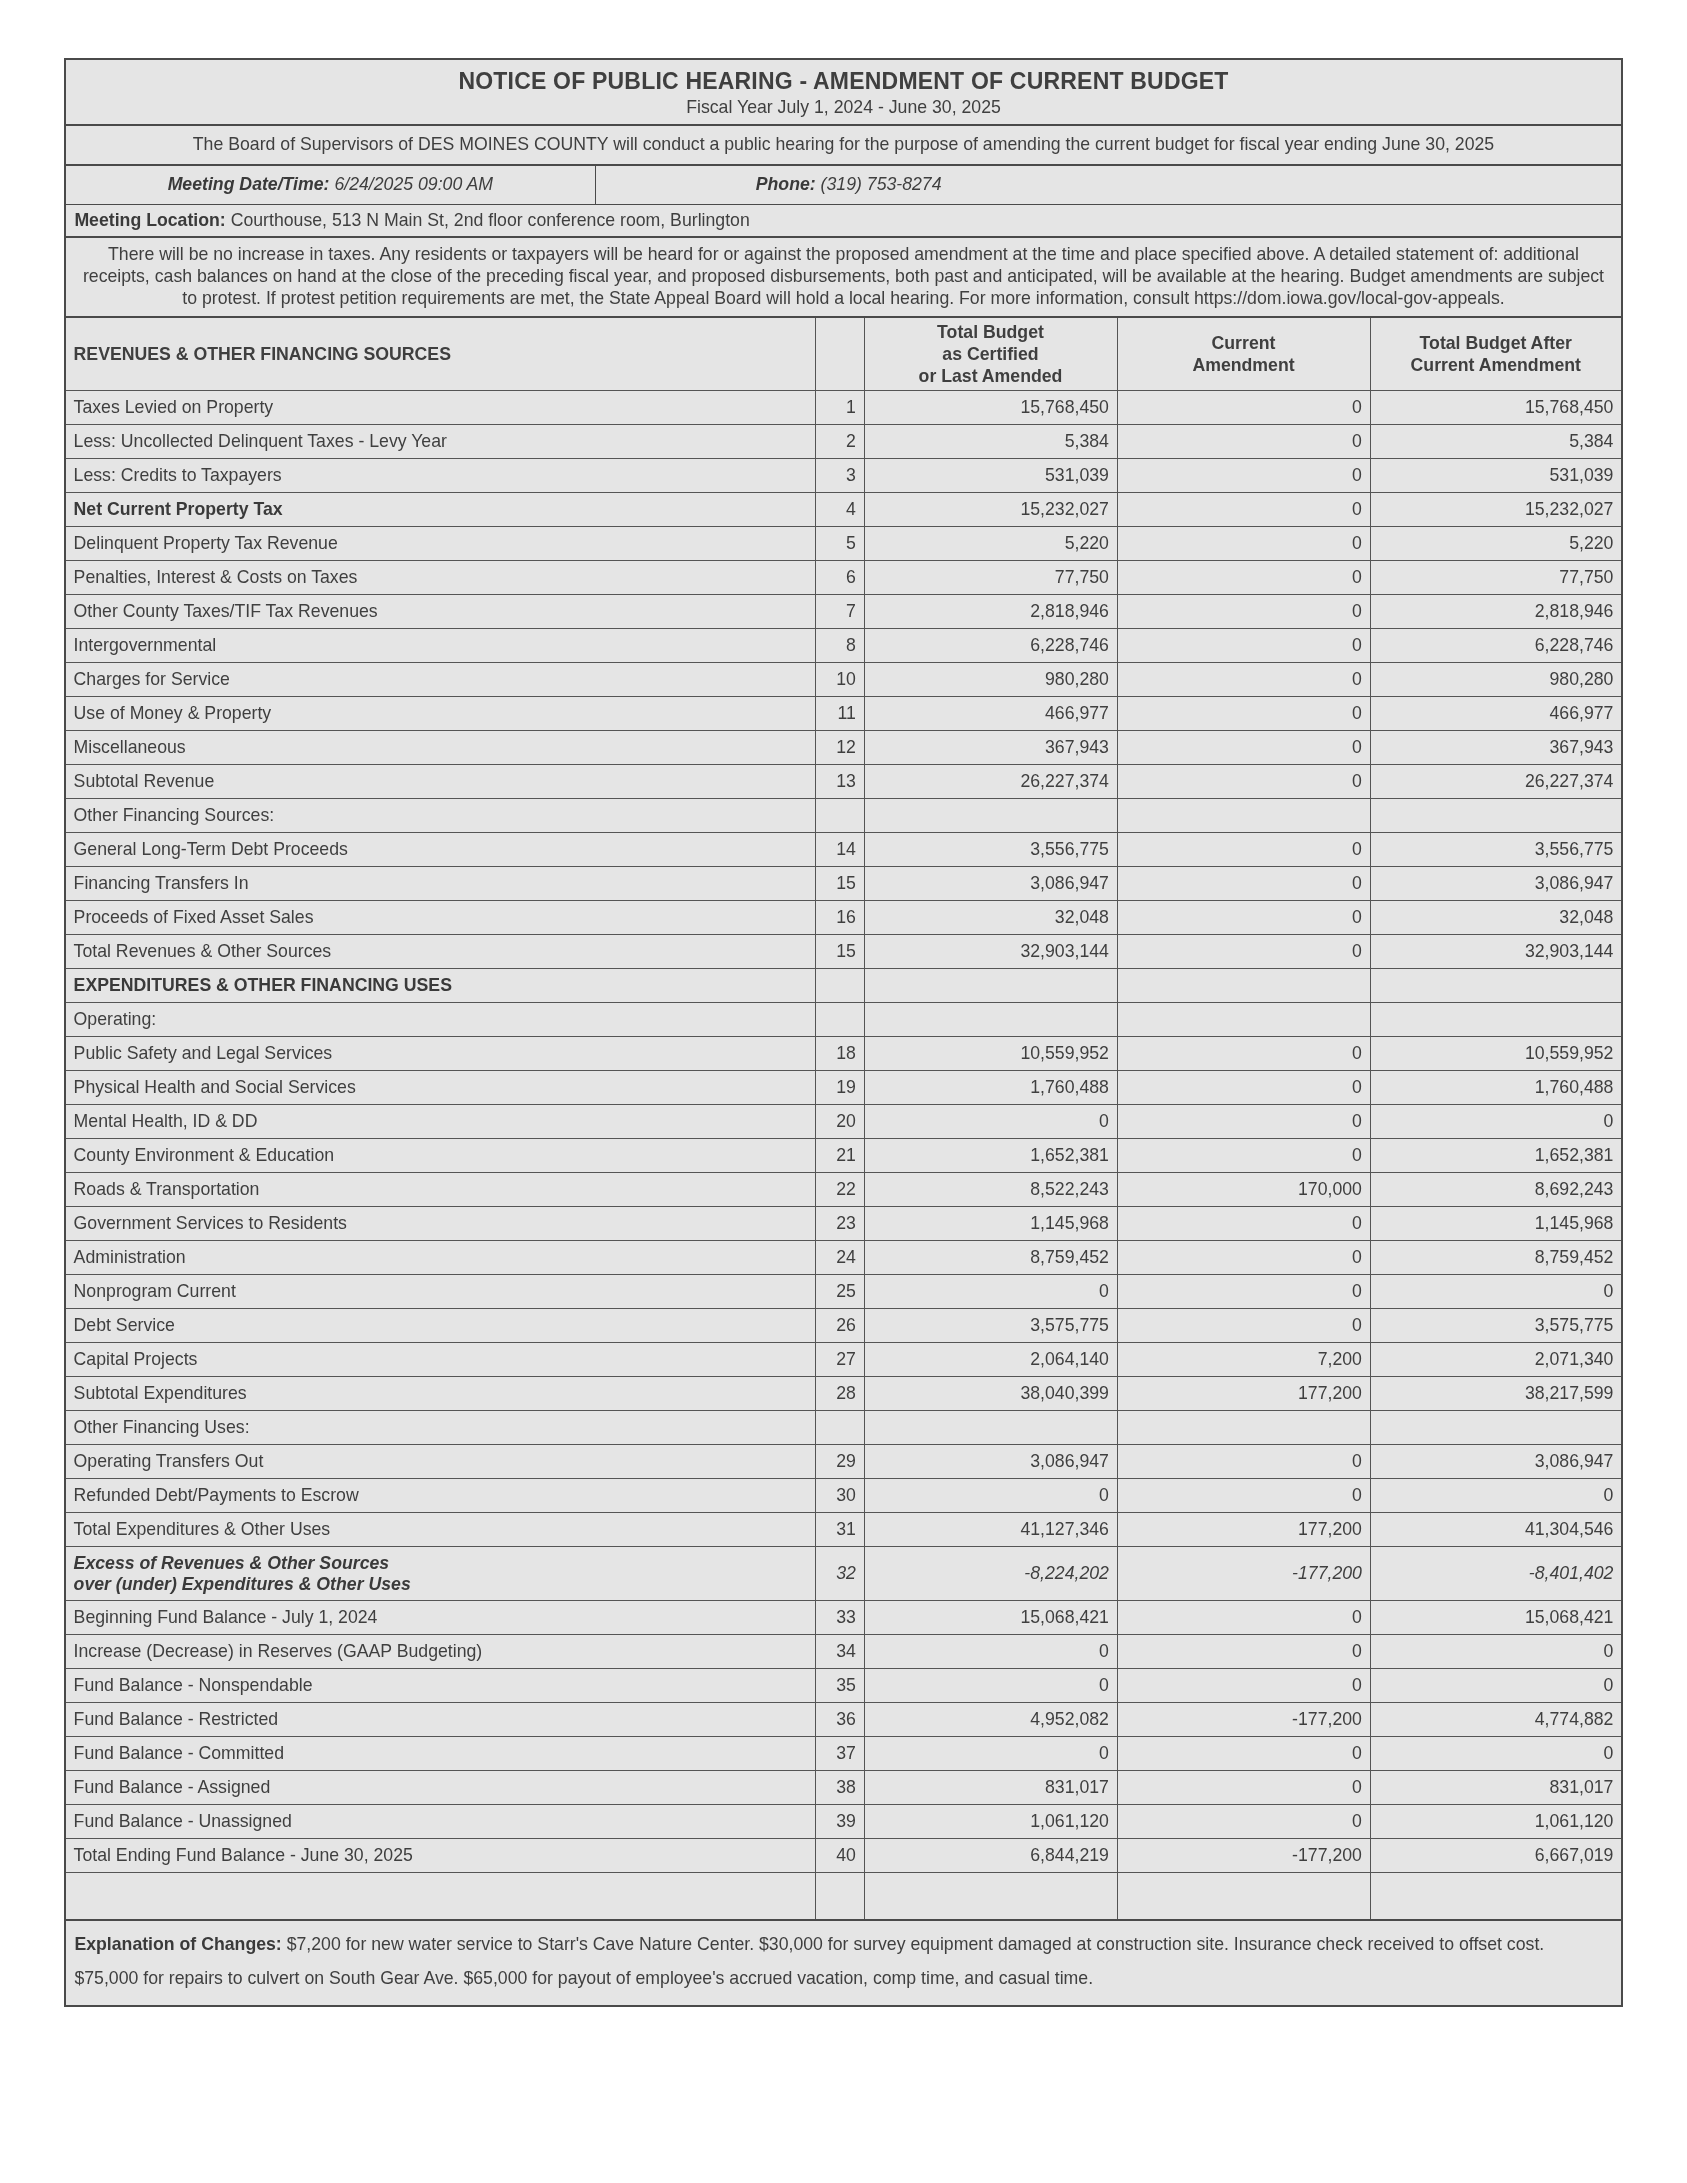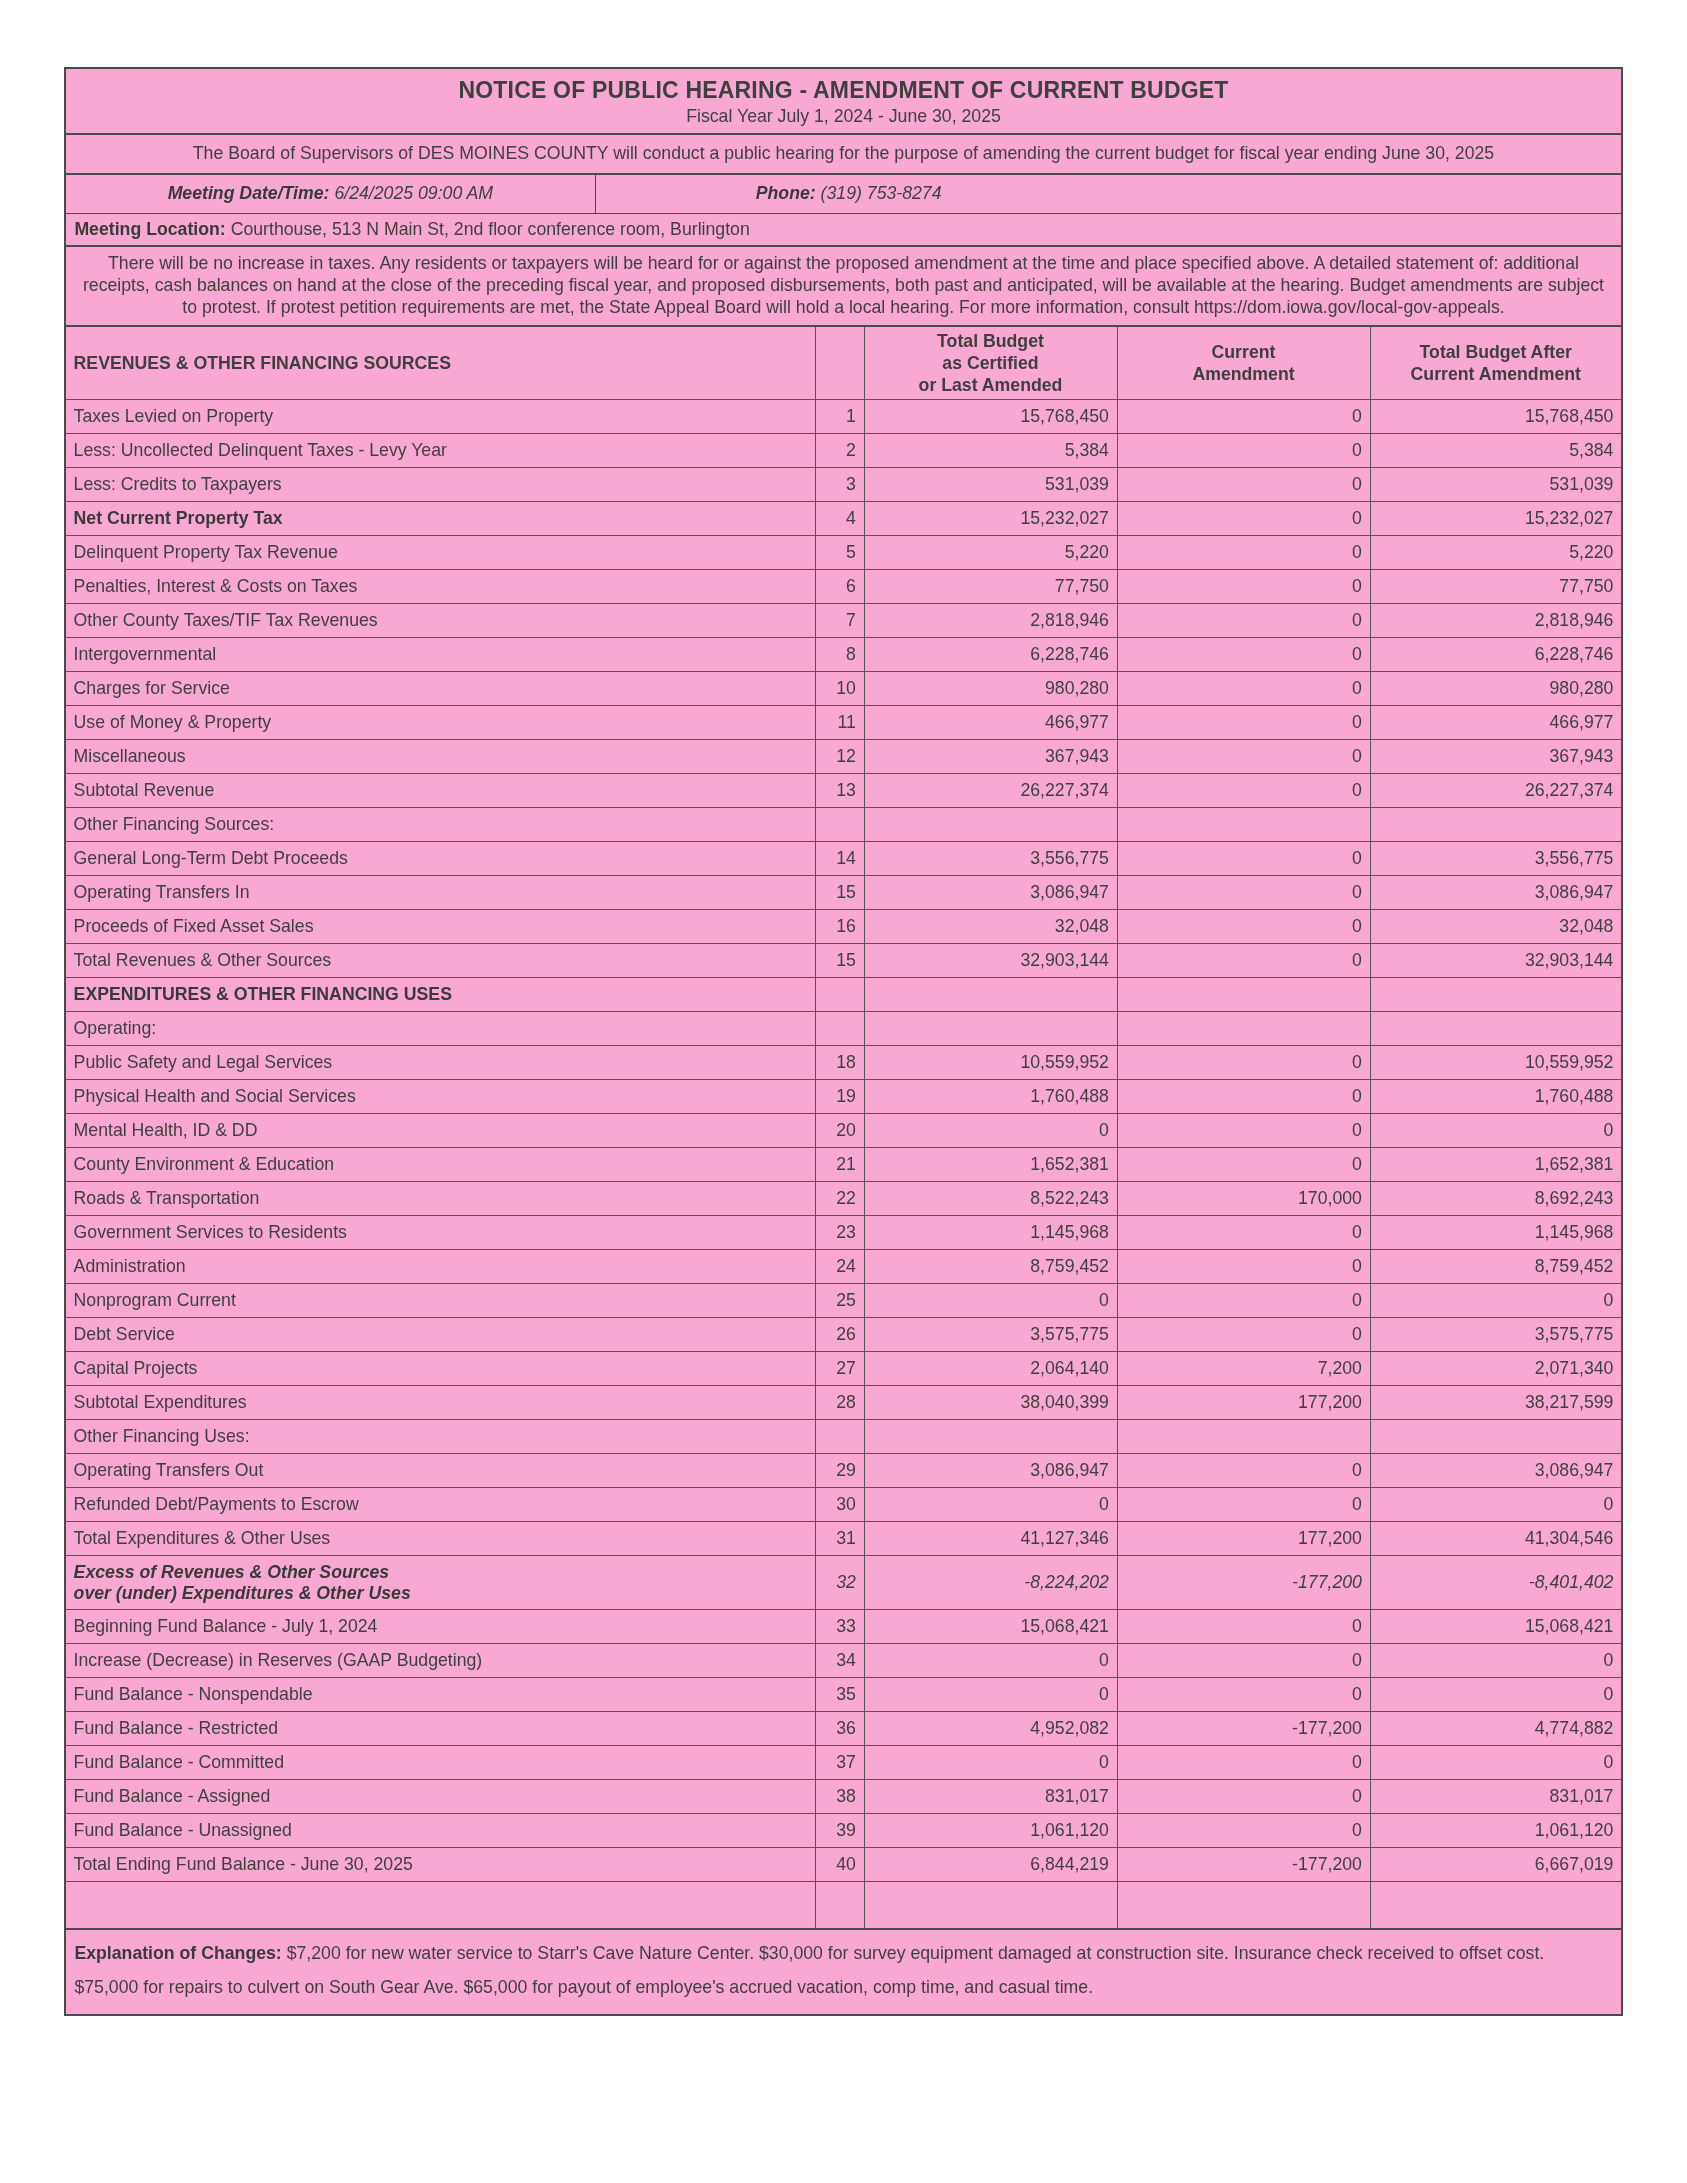--- a/index.html
+++ b/index.html
@@ -1,22 +1,22 @@
 <!DOCTYPE html>
 <html style="font-size:13.5px"><head>
 <meta charset="utf-8">
 <style>
   html,body{margin:0;padding:0;background:#ffffff;}
   body{
     width:1687px;height:2183px;position:relative;
     font-family:"Liberation Sans",sans-serif;color:#3f3f3f;
   }
   .doc{
-    position:absolute;left:64px;top:67px;width:1559px;
-    border:2.5px solid #4a4a4a;box-sizing:border-box;background:#f9a8d4;
+    position:absolute;left:64px;top:58px;width:1559px;
+    border:2.5px solid #4a4a4a;box-sizing:border-box;background:#e5e5e5;
   }
   .title-block{text-align:center;padding:7.6px 8.4px 5.9px;}
   .title{font-size:23px;font-weight:bold;letter-spacing:0.2px;}
   .sub{font-size:17.7px;margin-top:2.5px;}
   .intro{
     border-top:2.5px solid #4a4a4a;text-align:center;
     padding:6.7px 25px 8.4px;font-size:17.7px;line-height:23px;
   }
   .meet-row{display:flex;border-top:2.5px solid #4a4a4a;}
   .meet-cell{text-align:center;padding:8.4px 3.4px;font-size:17.7px;box-sizing:border-box;font-style:italic;}
@@ -198,21 +198,21 @@
             <td class="num"></td>
           </tr>
           <tr>
             <td class="lbl">General Long-Term Debt Proceeds</td>
             <td class="num">14</td>
             <td class="num">3,556,775</td>
             <td class="num">0</td>
             <td class="num">3,556,775</td>
           </tr>
           <tr>
-            <td class="lbl">Operating Transfers In</td>
+            <td class="lbl">Financing Transfers In</td>
             <td class="num">15</td>
             <td class="num">3,086,947</td>
             <td class="num">0</td>
             <td class="num">3,086,947</td>
           </tr>
           <tr>
             <td class="lbl">Proceeds of Fixed Asset Sales</td>
             <td class="num">16</td>
             <td class="num">32,048</td>
             <td class="num">0</td>

